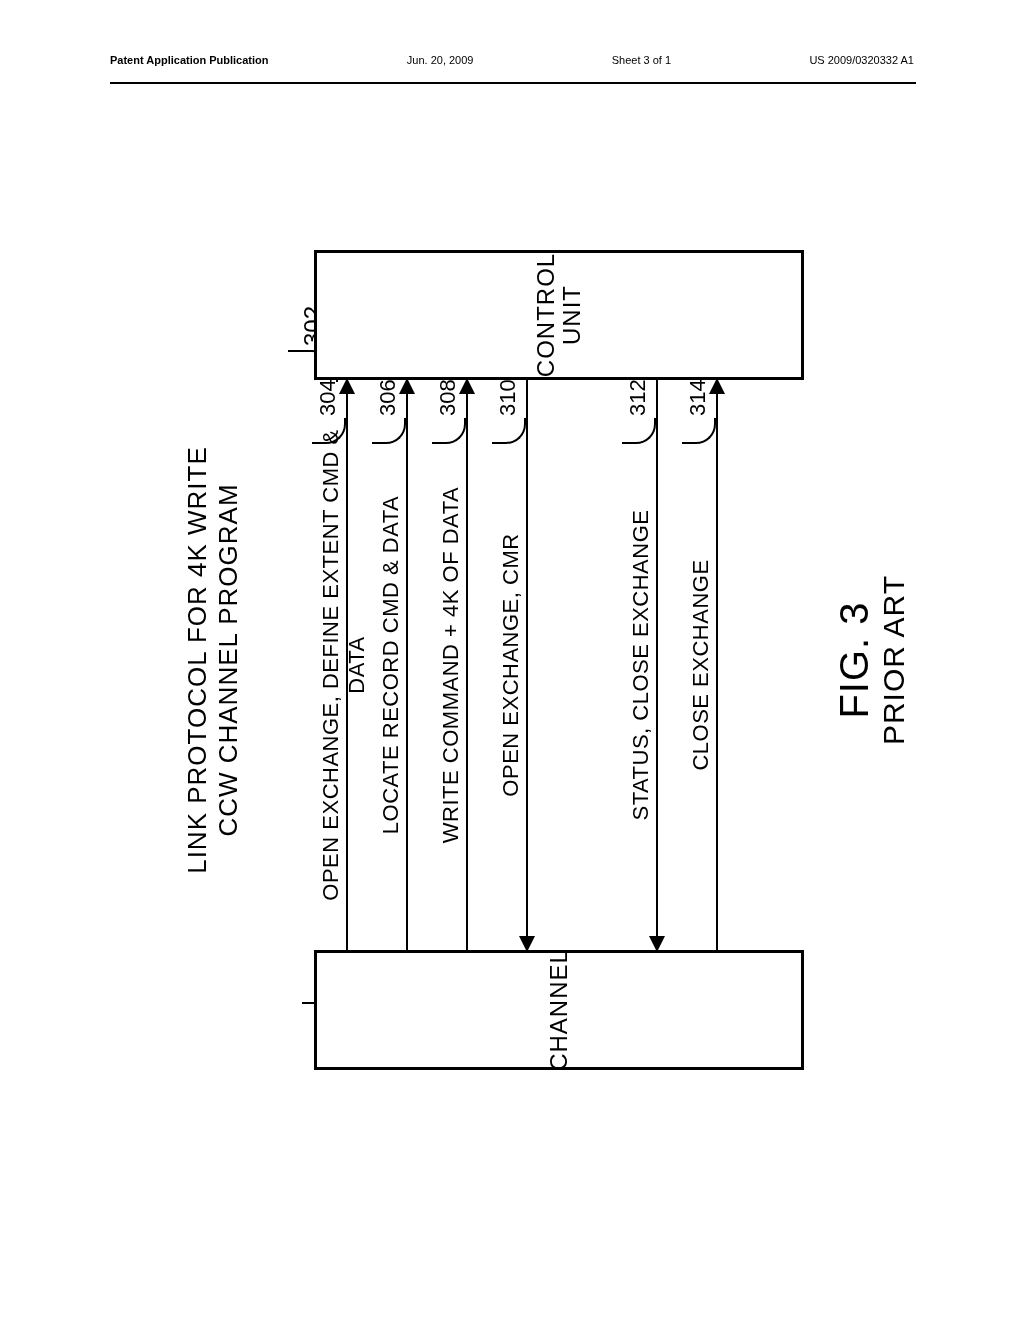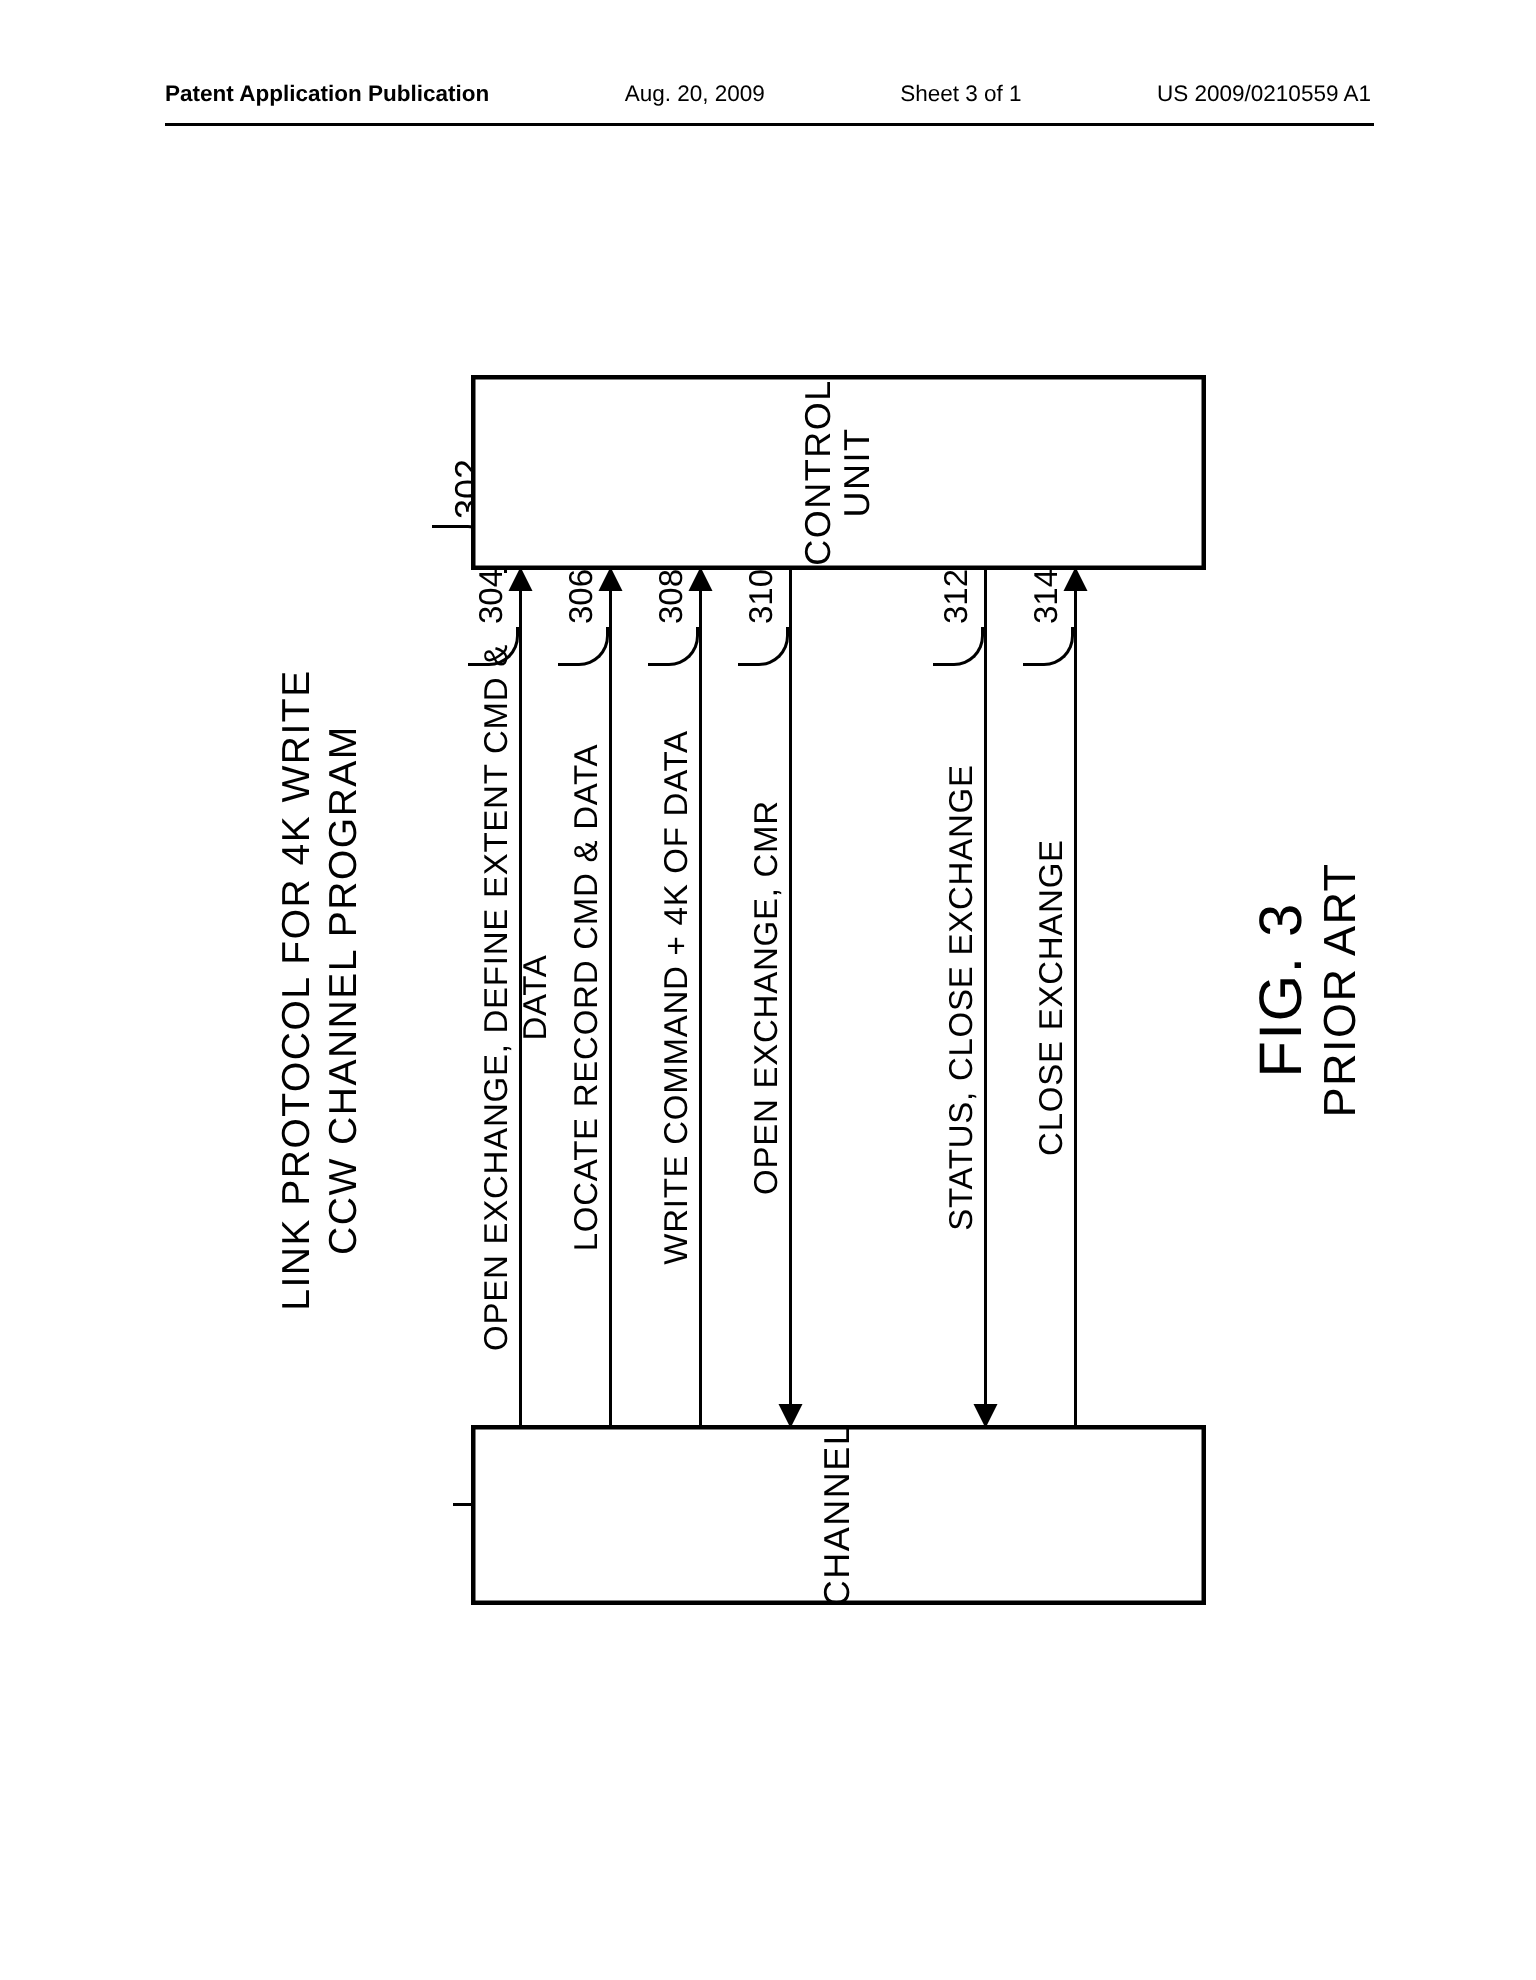--- a/index.html
+++ b/index.html
@@ -12,21 +12,21 @@
     color: #000;
   }
   .header {
     position: absolute;
     top: 54px;
     left: 0;
     width: 100%;
     padding: 0 110px;
     display: flex;
     justify-content: space-between;
-    font-size: 15px;
+    font-size: 11px;
   }
   .header-left { font-weight: bold; }
   .header-rule {
     position: absolute;
     top: 82px;
     left: 110px;
     width: 806px;
     border-top: 2px solid #000;
   }
   
@@ -160,23 +160,23 @@
     margin-top: 18px;
   }
   .fig-caption .fig-no { font-size: 40px; letter-spacing: 1px; }
   .fig-caption .fig-pa { font-size: 30px; letter-spacing: 1px; }
 </style>
 </head>
 <body>
 
 <div class="header">
   <span class="header-left">Patent Application Publication</span>
-  <span>Aug. 20, 2009</span>
+  <span>Jun. 20, 2009</span>
   <span>Sheet 3 of 1</span>
-  <span>US 2009/0210559 A1</span>
+  <span>US 2009/0320332 A1</span>
 </div>
 <div class="header-rule"></div>
 
 <div class="figure">
   <div class="fig-inner">
 
     <div class="title">
       <div>LINK PROTOCOL FOR 4K WRITE</div>
       <div>CCW CHANNEL PROGRAM</div>
     </div>

